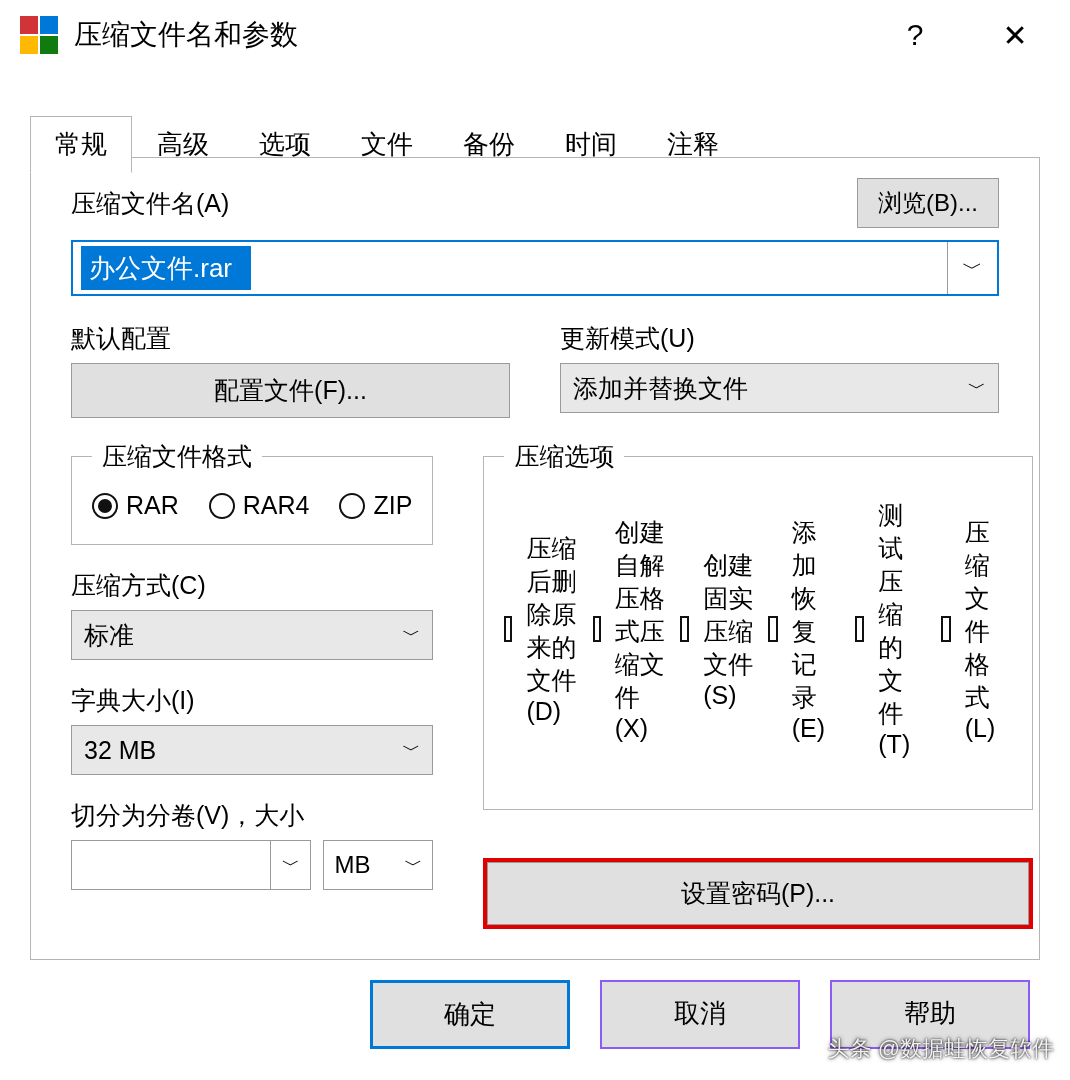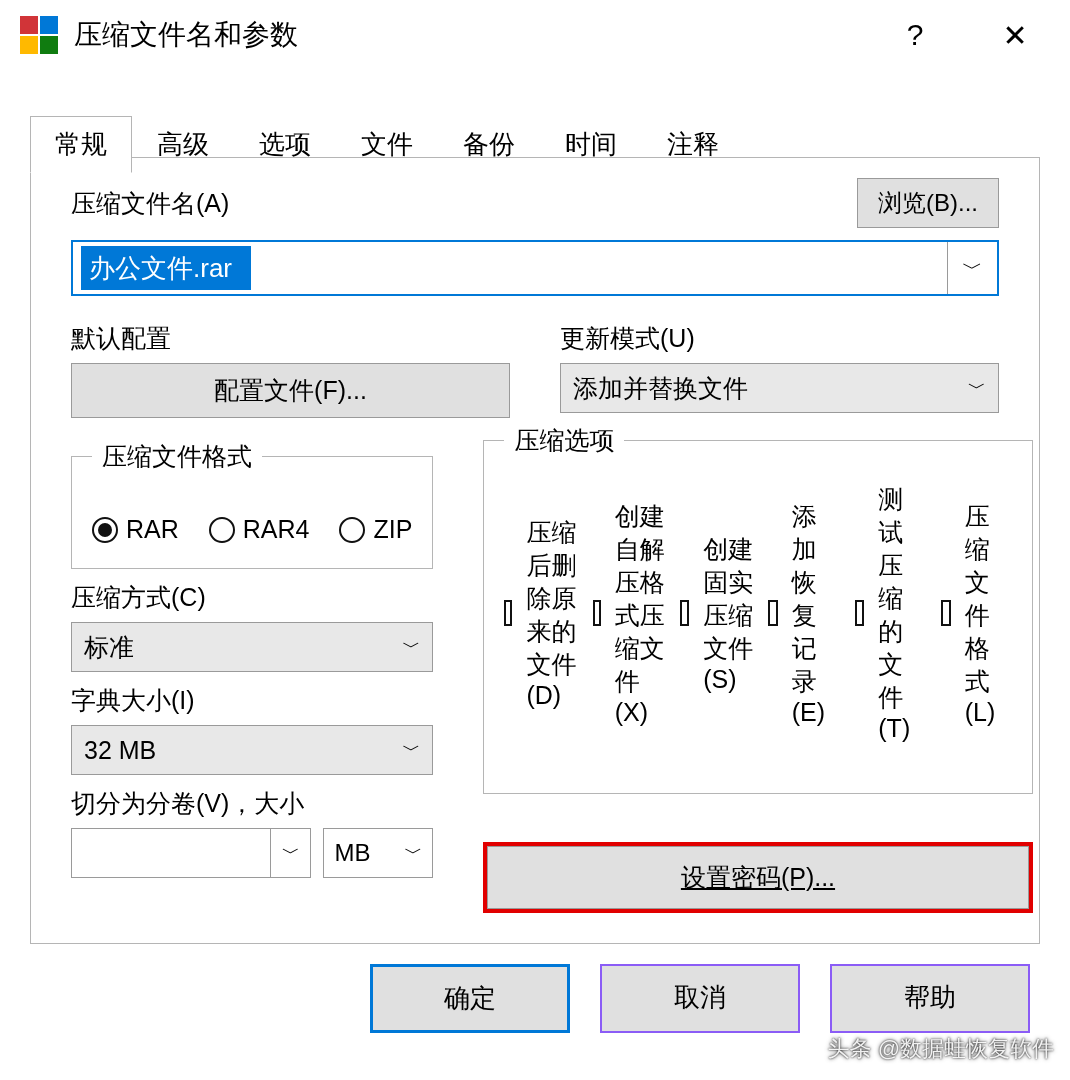--- a/index.html
+++ b/index.html
@@ -115,35 +115,35 @@
   padding: 0 12px;
 }
 .select-box .sel-text { flex:1; font-size: 25px; }
 .select-box .chev { font-size: 18px; padding-left:10px; }
 fieldset {
   border: 1px solid #b5b5b5;
   padding: 18px 20px 24px 20px;
   margin-top: 22px;
 }
 fieldset legend { padding: 0 10px; font-size: 25px; }
-.radio-row { display: flex; gap: 30px; margin-top: 24px; }
+.radio-row { display: flex; gap: 30px; margin-top: 0; }
 .radio-item { display: flex; align-items: center; gap: 8px; font-size: 25px; }
 .radio-circ {
   width: 26px; height: 26px; border: 2px solid #111; border-radius: 50%;
   display: flex; align-items: center; justify-content: center;
 }
 .radio-circ.on::after {
   content: ""; width: 14px; height: 14px; background: #111; border-radius: 50%;
 }
 .check-col { display: flex; flex-direction: row; gap: 14px; margin-top: 8px; }
 .check-item { display: flex; align-items: center; gap: 14px; font-size: 25px; }
 .check-box {
   width: 26px; height: 26px; border: 2px solid #111;
 }
-.section-gap { margin-top: 12px; }
+.section-gap { margin-top: 24px; }
 .split-row { display: flex; gap: 12px; }
 .split-input {
   flex: 1;
   display: flex;
   border: 1px solid #9a9a9a;
   height: 50px;
   align-items: center;
   background: #fff;
 }
 .split-input .chev { width: 40px; text-align:center; border-left:1px solid #9a9a9a; height:100%; display:flex;align-items:center;justify-content:center; font-size:18px;}
@@ -153,21 +153,20 @@
   border: 1px solid #9a9a9a;
   height: 50px;
   align-items: center;
   padding: 0 10px;
   background:#fff;
 }
 .unit-sel .chev { margin-left:auto; font-size:18px;}
 .password-btn-wrap {
   border: 4px solid #e10000;
   margin-top: 4px;
-  text-decoration: underline;
 }
 .password-btn {
   width: 100%;
   background: #e0e0e0;
   border: 1px solid #9a9a9a;
   padding: 14px 0;
   font-size: 25px;
   text-align: center;
 }
 .bottom-bar {
@@ -297,21 +296,21 @@
           </div>
           <div class="unit-sel">
             <span>MB</span>
             <span class="chev">﹀</span>
           </div>
         </div>
       </div>
     </div>
 
     <div class="col">
-      <fieldset style="margin-top:6px; min-height:370px;">
+      <fieldset style="margin-top:22px; min-height:370px;">
         <legend>压缩选项</legend>
         <div class="check-col">
           <label class="check-item">
             <span class="check-box"></span>
             <span>压缩后删除原来的文件(D)</span>
           </label>
           <label class="check-item">
             <span class="check-box"></span>
             <span>创建自解压格式压缩文件(X)</span>
           </label>

